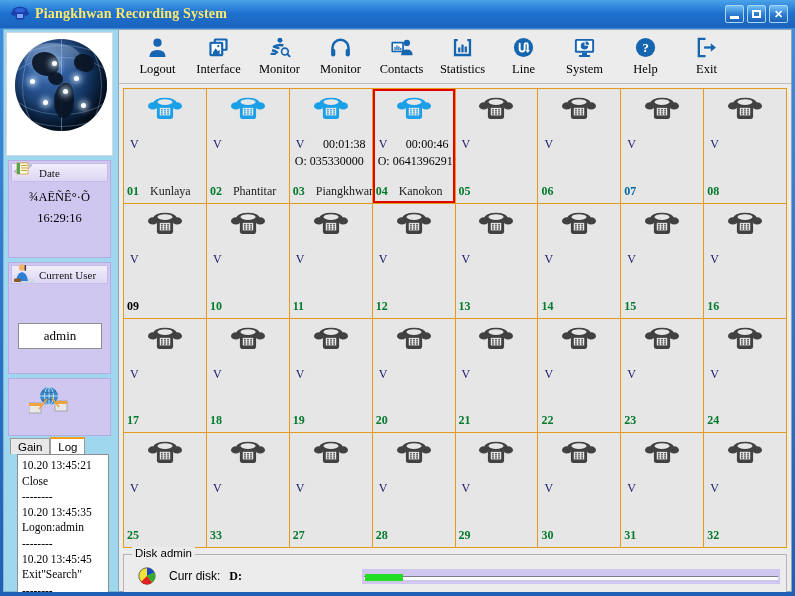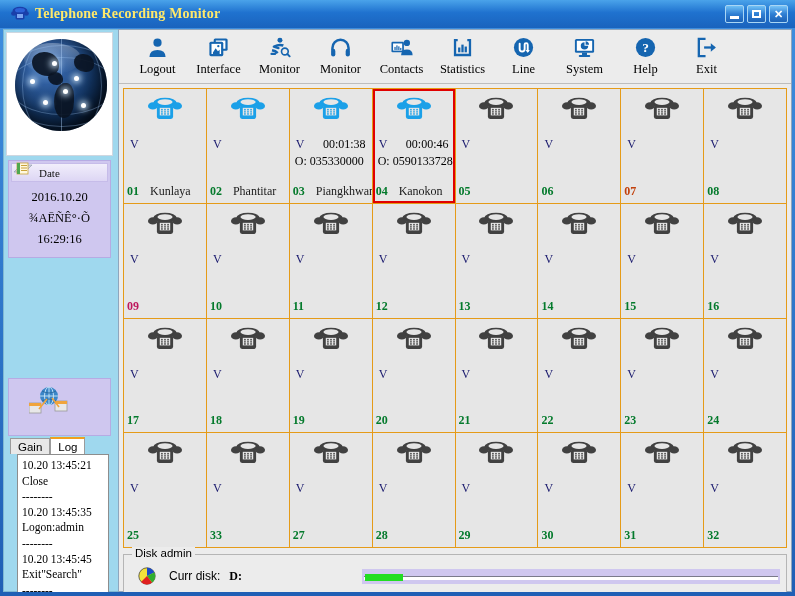--- a/index.html
+++ b/index.html
@@ -370,21 +370,21 @@
     <div class="title-icon">
       <svg viewBox="0 0 20 20" width="20" height="20">
         <ellipse cx="10" cy="7" rx="7.5" ry="4.2" fill="#1a3faa"></ellipse>
         <ellipse cx="10" cy="6.4" rx="5" ry="2.4" fill="#2d62d8"></ellipse>
         <rect x="5.5" y="8.5" width="9" height="7" rx="1.4" fill="#1a3faa"></rect>
         <rect x="7" y="10" width="6" height="4" fill="#7aa4f0"></rect>
         <ellipse cx="3.7" cy="9.5" rx="2.6" ry="2.2" fill="#1a3faa"></ellipse>
         <ellipse cx="16.3" cy="9.5" rx="2.6" ry="2.2" fill="#1a3faa"></ellipse>
       </svg>
     </div>
-    <div class="title-text">Telephone Recording Monitor</div>
+    <div class="title-text">Piangkhwan Recording System</div>
     <div class="winbtns">
       <div class="winbtn">
           <div class="wb-min"></div>
         </div>
       <div class="winbtn">
           <div class="wb-max"></div>
         </div>
       <div class="winbtn close">
           <span>✕</span>
         </div>
@@ -421,26 +421,40 @@
             <rect x="4" y="2" width="11" height="11" fill="#fff8e0" stroke="#c9a23a" stroke-width=".8"></rect>
             <rect x="4" y="2" width="3" height="11" fill="#4fa84f"></rect>
             <rect x="8" y="4" width="6" height="1" fill="#c9a23a"></rect>
             <rect x="8" y="6.5" width="6" height="1" fill="#c9a23a"></rect>
             <rect x="8" y="9" width="6" height="1" fill="#c9a23a"></rect>
           </svg>
         </div>
         <span class="lbl">Date</span>
       </div>
       <div class="date-lines">
-        <div>2016.10.20</div>
         <div>¾AĒÑÊ°·Õ</div>
         <div>16:29:16</div>
       </div>
     </div>
 
+    <div class="sidecard card-user">
+      <div class="sidecard-head">
+        <div class="ic-user">
+          <svg viewBox="0 0 24 22" width="24" height="22">
+            <ellipse cx="16" cy="19" rx="8" ry="2.4" fill="#cfd6e4"></ellipse>
+            <circle cx="11" cy="5.5" r="3.2" fill="#f0b46a"></circle>
+            <path d="M5 19 q1-8 6-9 q5 1 6 9 z" fill="#2a7fd4"></path>
+            <rect x="3" y="16.5" width="7" height="3.4" rx="1" fill="#8a5a2a"></rect>
+            <rect x="13.6" y="3" width="1.5" height="6" rx=".7" fill="#3a3a3a"></rect>
+          </svg>
+        </div>
+        <span class="lbl">Current User</span>
+      </div>
+      <div class="userbox">admin</div>
+    </div>
 
     <div class="sidecard card-cfg">
       <div class="ic-cfg">
         <svg viewBox="0 0 40 32" width="40" height="32">
           <rect x="0" y="18" width="12" height="10" fill="#e8e8e8" stroke="#9a9a9a" stroke-width=".8"></rect>
           <rect x="0" y="18" width="12" height="3" fill="#f0a43c"></rect>
           <rect x="26" y="16" width="12" height="10" fill="#e8e8e8" stroke="#9a9a9a" stroke-width=".8"></rect>
           <rect x="26" y="16" width="12" height="3" fill="#f0a43c"></rect>
           <circle cx="20" cy="11" r="9" fill="#3b86c8"></circle>
           <path d="M11 11 h18 M20 2 v18" stroke="#bfe0f5" stroke-width="1"></path>
@@ -683,21 +697,21 @@
               <circle cx="20" cy="17" r=".95" fill="#1ba0e8"></circle>
               <circle cx="23.4" cy="17" r=".95" fill="#1ba0e8"></circle>
               <circle cx="16.6" cy="19.4" r=".95" fill="#1ba0e8"></circle>
               <circle cx="20" cy="19.4" r=".95" fill="#1ba0e8"></circle>
               <circle cx="23.4" cy="19.4" r=".95" fill="#1ba0e8"></circle>
               <ellipse cx="6.5" cy="10.5" rx="5.4" ry="4" fill="#1ba0e8"></ellipse>
               <ellipse cx="33.5" cy="10.5" rx="5.4" ry="4" fill="#1ba0e8"></ellipse>
             </svg></div>
           <div class="line-v">V</div>
           <div class="dur">00:00:46</div>
-          <div class="outnum">O: 0590133728</div>
+          <div class="outnum">O: 0641396291</div>
           <div class="idx" style="color: rgb(4, 122, 44);">04</div>
           <div class="nm">Kanokon</div>
         </div>
         <div class="cell">
           <div class="phone-ic"><svg viewBox="0 0 40 30" width="36" height="28">
               <ellipse cx="20" cy="7" rx="13" ry="5.6" fill="#414141"></ellipse>
               <ellipse cx="20" cy="6.2" rx="8.4" ry="3.2" fill="#e6e6e6"></ellipse>
               <rect x="11" y="10" width="18" height="15" rx="2.4" fill="#414141"></rect>
               <rect x="14.2" y="12.6" width="11.6" height="8.4" fill="#e6e6e6"></rect>
               <circle cx="16.6" cy="14.6" r=".95" fill="#414141"></circle>
@@ -748,21 +762,21 @@
               <circle cx="16.6" cy="17" r=".95" fill="#414141"></circle>
               <circle cx="20" cy="17" r=".95" fill="#414141"></circle>
               <circle cx="23.4" cy="17" r=".95" fill="#414141"></circle>
               <circle cx="16.6" cy="19.4" r=".95" fill="#414141"></circle>
               <circle cx="20" cy="19.4" r=".95" fill="#414141"></circle>
               <circle cx="23.4" cy="19.4" r=".95" fill="#414141"></circle>
               <ellipse cx="6.5" cy="10.5" rx="5.4" ry="4" fill="#414141"></ellipse>
               <ellipse cx="33.5" cy="10.5" rx="5.4" ry="4" fill="#414141"></ellipse>
             </svg></div>
           <div class="line-v">V</div>
-          <div class="idx" style="color: #c2410c;">07</div>
+          <div class="idx" style="color: #0369a1;">07</div>
         </div>
         <div class="cell">
           <div class="phone-ic"><svg viewBox="0 0 40 30" width="36" height="28">
               <ellipse cx="20" cy="7" rx="13" ry="5.6" fill="#414141"></ellipse>
               <ellipse cx="20" cy="6.2" rx="8.4" ry="3.2" fill="#e6e6e6"></ellipse>
               <rect x="11" y="10" width="18" height="15" rx="2.4" fill="#414141"></rect>
               <rect x="14.2" y="12.6" width="11.6" height="8.4" fill="#e6e6e6"></rect>
               <circle cx="16.6" cy="14.6" r=".95" fill="#414141"></circle>
               <circle cx="20" cy="14.6" r=".95" fill="#414141"></circle>
               <circle cx="23.4" cy="14.6" r=".95" fill="#414141"></circle>
@@ -790,21 +804,21 @@
               <circle cx="16.6" cy="17" r=".95" fill="#414141"></circle>
               <circle cx="20" cy="17" r=".95" fill="#414141"></circle>
               <circle cx="23.4" cy="17" r=".95" fill="#414141"></circle>
               <circle cx="16.6" cy="19.4" r=".95" fill="#414141"></circle>
               <circle cx="20" cy="19.4" r=".95" fill="#414141"></circle>
               <circle cx="23.4" cy="19.4" r=".95" fill="#414141"></circle>
               <ellipse cx="6.5" cy="10.5" rx="5.4" ry="4" fill="#414141"></ellipse>
               <ellipse cx="33.5" cy="10.5" rx="5.4" ry="4" fill="#414141"></ellipse>
             </svg></div>
           <div class="line-v">V</div>
-          <div class="idx" style="color: #be185d;">09</div>
+          <div class="idx" style="color: #000000;">09</div>
         </div>
         <div class="cell">
           <div class="phone-ic"><svg viewBox="0 0 40 30" width="36" height="28">
               <ellipse cx="20" cy="7" rx="13" ry="5.6" fill="#414141"></ellipse>
               <ellipse cx="20" cy="6.2" rx="8.4" ry="3.2" fill="#e6e6e6"></ellipse>
               <rect x="11" y="10" width="18" height="15" rx="2.4" fill="#414141"></rect>
               <rect x="14.2" y="12.6" width="11.6" height="8.4" fill="#e6e6e6"></rect>
               <circle cx="16.6" cy="14.6" r=".95" fill="#414141"></circle>
               <circle cx="20" cy="14.6" r=".95" fill="#414141"></circle>
               <circle cx="23.4" cy="14.6" r=".95" fill="#414141"></circle>

